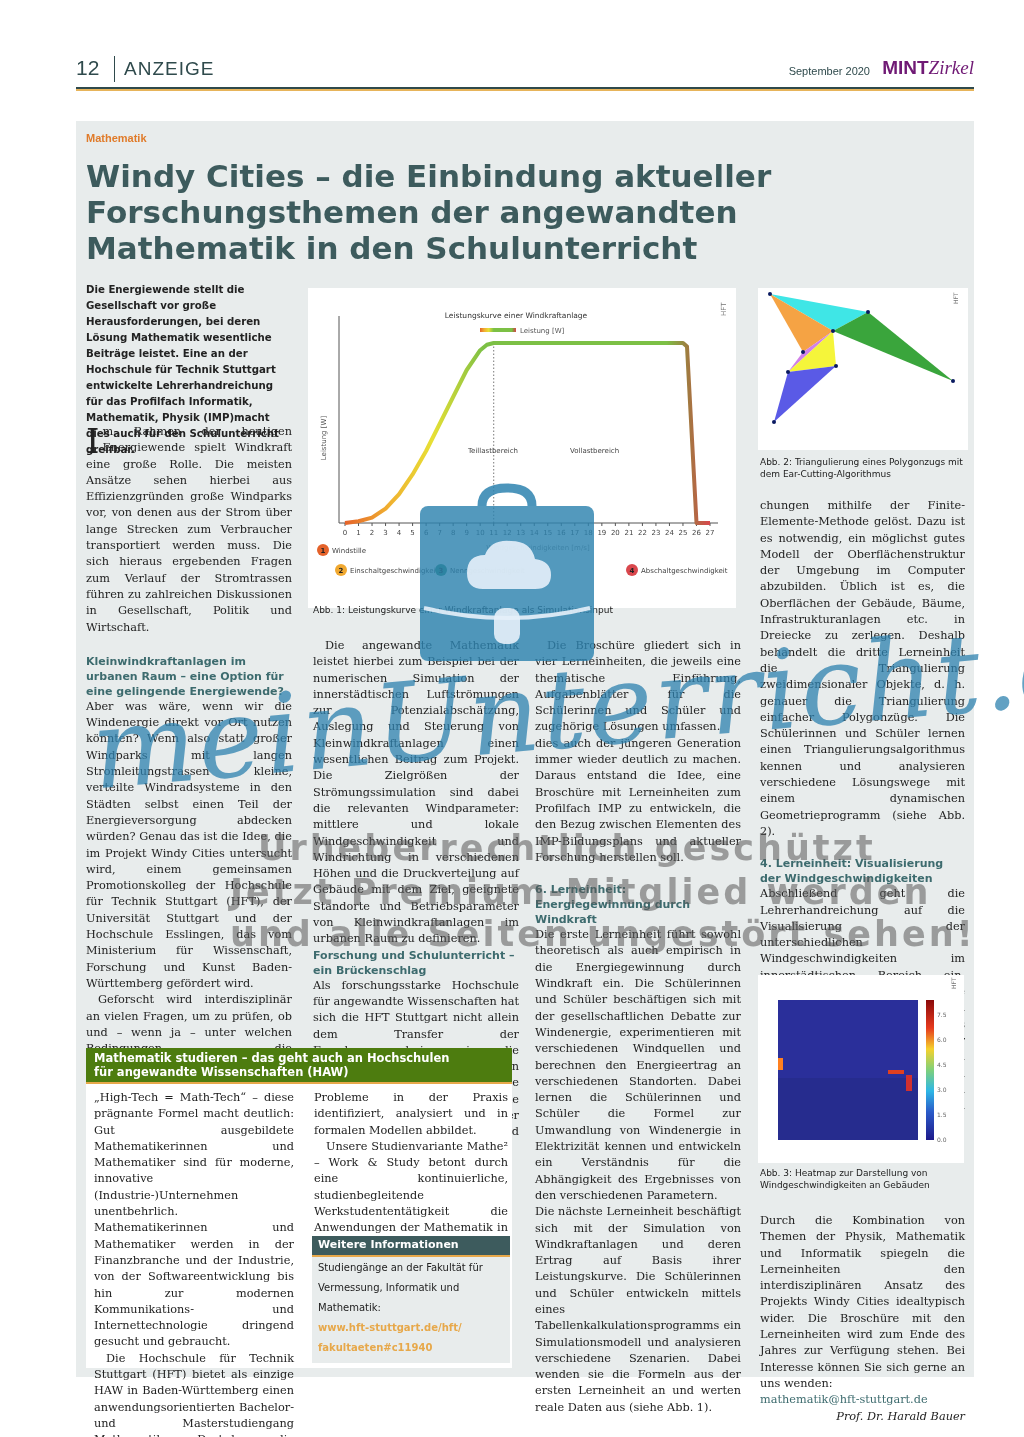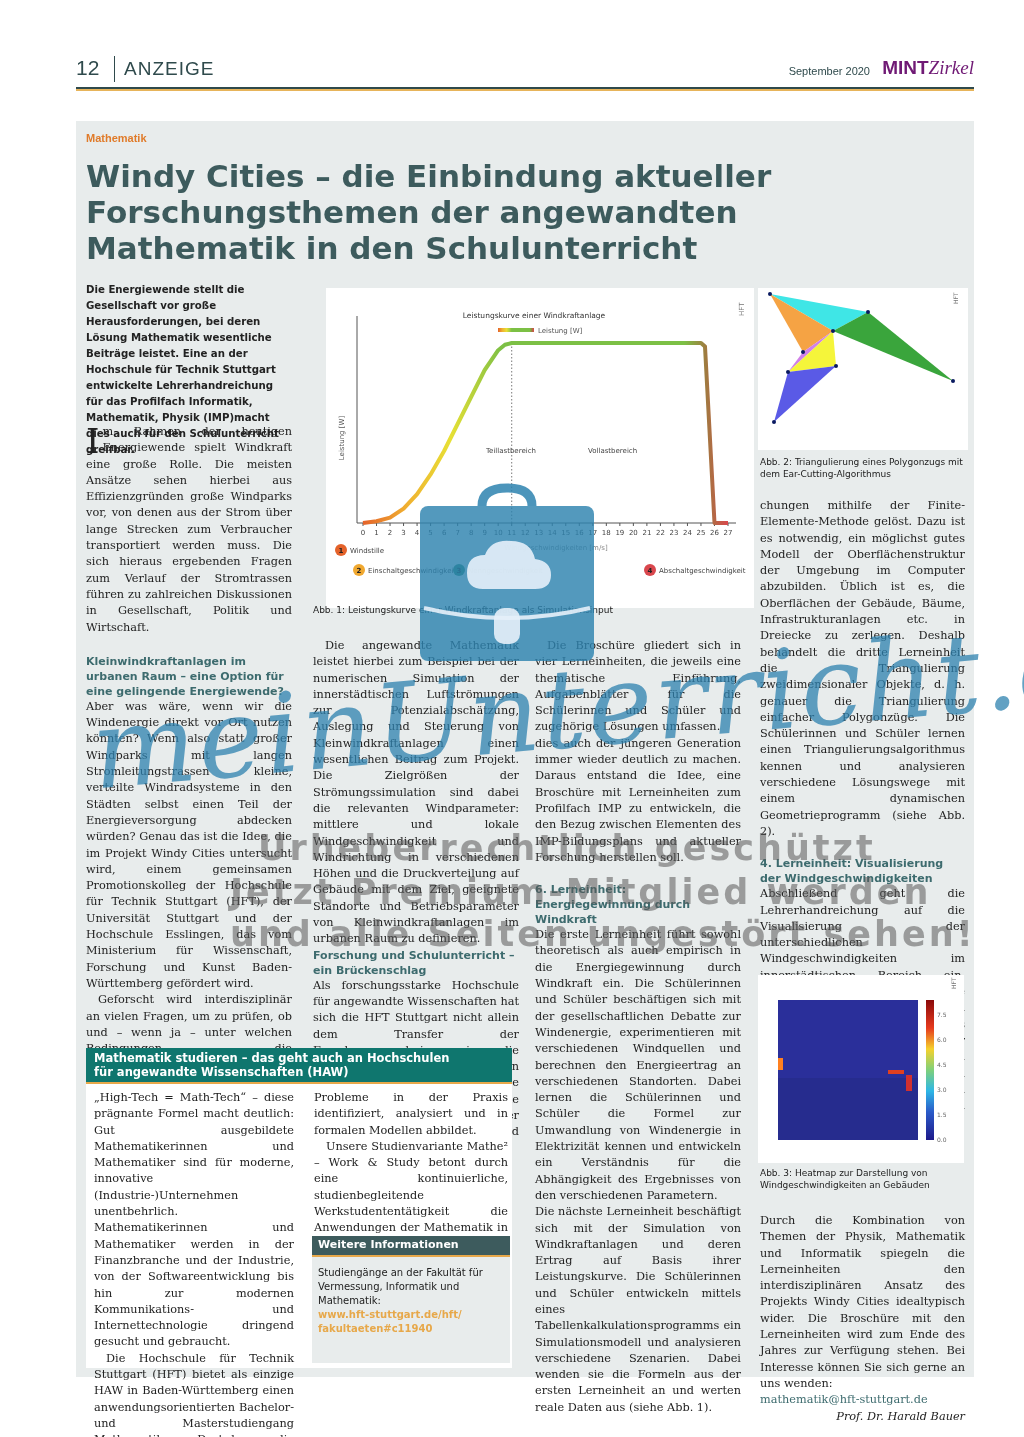--- a/index.html
+++ b/index.html
@@ -19,34 +19,34 @@
   .kicker{position:absolute;left:86px;top:132px;font-family:"Liberation Sans",sans-serif;font-size:11px;font-weight:bold;color:#e07b2a;}
   .title{position:absolute;left:86px;top:158px;width:860px;font-family:"DejaVu Sans",sans-serif;font-weight:bold;font-size:31px;line-height:36px;color:#3d5b5d;}
 
   .col{position:absolute;font-size:11.3px;line-height:16.3px;text-align:justify;hyphens:auto;}
   .lead{position:absolute;left:86px;top:282px;width:206px;font-family:"DejaVu Sans",sans-serif;font-weight:bold;font-size:10.2px;line-height:16px;color:#222;}
   .h3{font-family:"DejaVu Sans",sans-serif;font-weight:bold;font-size:11px;line-height:15px;color:#3d6b6e;margin:0;text-align:left;}
   .p{margin:0;}
   .ind{text-indent:12px;}
   .dropcap{float:left;font-size:34px;line-height:30px;padding-right:3px;margin-top:2px;color:#222;}
 
-  .fig1{position:absolute;left:326px;top:288px;width:428px;height:320px;background:#fff;}
+  .fig1{position:absolute;left:308px;top:288px;width:428px;height:320px;background:#fff;}
   .cap{font-family:"DejaVu Sans",sans-serif;font-size:9px;color:#222;}
   .fig2{position:absolute;left:758px;top:288px;width:210px;height:162px;background:#fff;}
   .fig3{position:absolute;left:758px;top:975px;width:206px;height:188px;background:#fff;}
 
   .box{position:absolute;left:86px;top:1048px;width:426px;height:320px;background:#fff;}
-  .boxhead{position:absolute;left:0;top:0;width:426px;height:34px;background:#0f766e;}
+  .boxhead{position:absolute;left:0;top:0;width:426px;height:34px;background:#4d7c0f;}
   .boxhead span{position:absolute;left:8px;top:3px;font-family:"DejaVu Sans",sans-serif;font-size:11.5px;font-weight:bold;line-height:14px;color:#fff;}
   .boxline{position:absolute;left:0;top:34px;width:426px;height:2px;background:#e7a84a;}
   .info{position:absolute;left:312px;top:1236px;width:198px;height:127px;background:#e8ecec;}
   .infohead{position:absolute;left:0;top:0;width:198px;height:19px;background:#3d5b5d;}
   .infohead span{position:absolute;left:6px;top:2px;font-family:"DejaVu Sans",sans-serif;font-weight:bold;font-size:11px;color:#fff;}
   .infoline{position:absolute;left:0;top:19px;width:198px;height:2px;background:#e7a84a;}
-  .infotext{position:absolute;left:6px;top:30px;width:190px;font-family:"DejaVu Sans",sans-serif;font-size:10px;line-height:14px;color:#222;}
+  .infotext{position:absolute;left:6px;top:22px;width:190px;font-family:"DejaVu Sans",sans-serif;font-size:10px;line-height:20px;color:#222;}
   .infolink{color:#e7a84a;font-weight:bold;}
   .email{color:#3d6b6e;}
   .sig{text-align:right;font-style:italic;}
 
   .wm1{position:absolute;left:90px;top:640px;font-family:"DejaVu Serif",serif;font-style:italic;font-size:110px;color:rgba(45,130,175,0.75);transform:rotate(-5deg);letter-spacing:2px;pointer-events:none;}
   .wm2{position:absolute;font-family:"DejaVu Sans",sans-serif;font-weight:bold;font-size:35px;color:rgba(90,90,90,0.55);letter-spacing:3px;pointer-events:none;white-space:nowrap;}
   .brief{position:absolute;left:412px;top:478px;width:190px;height:190px;pointer-events:none;}
 </style>
 </head>
 <body>

